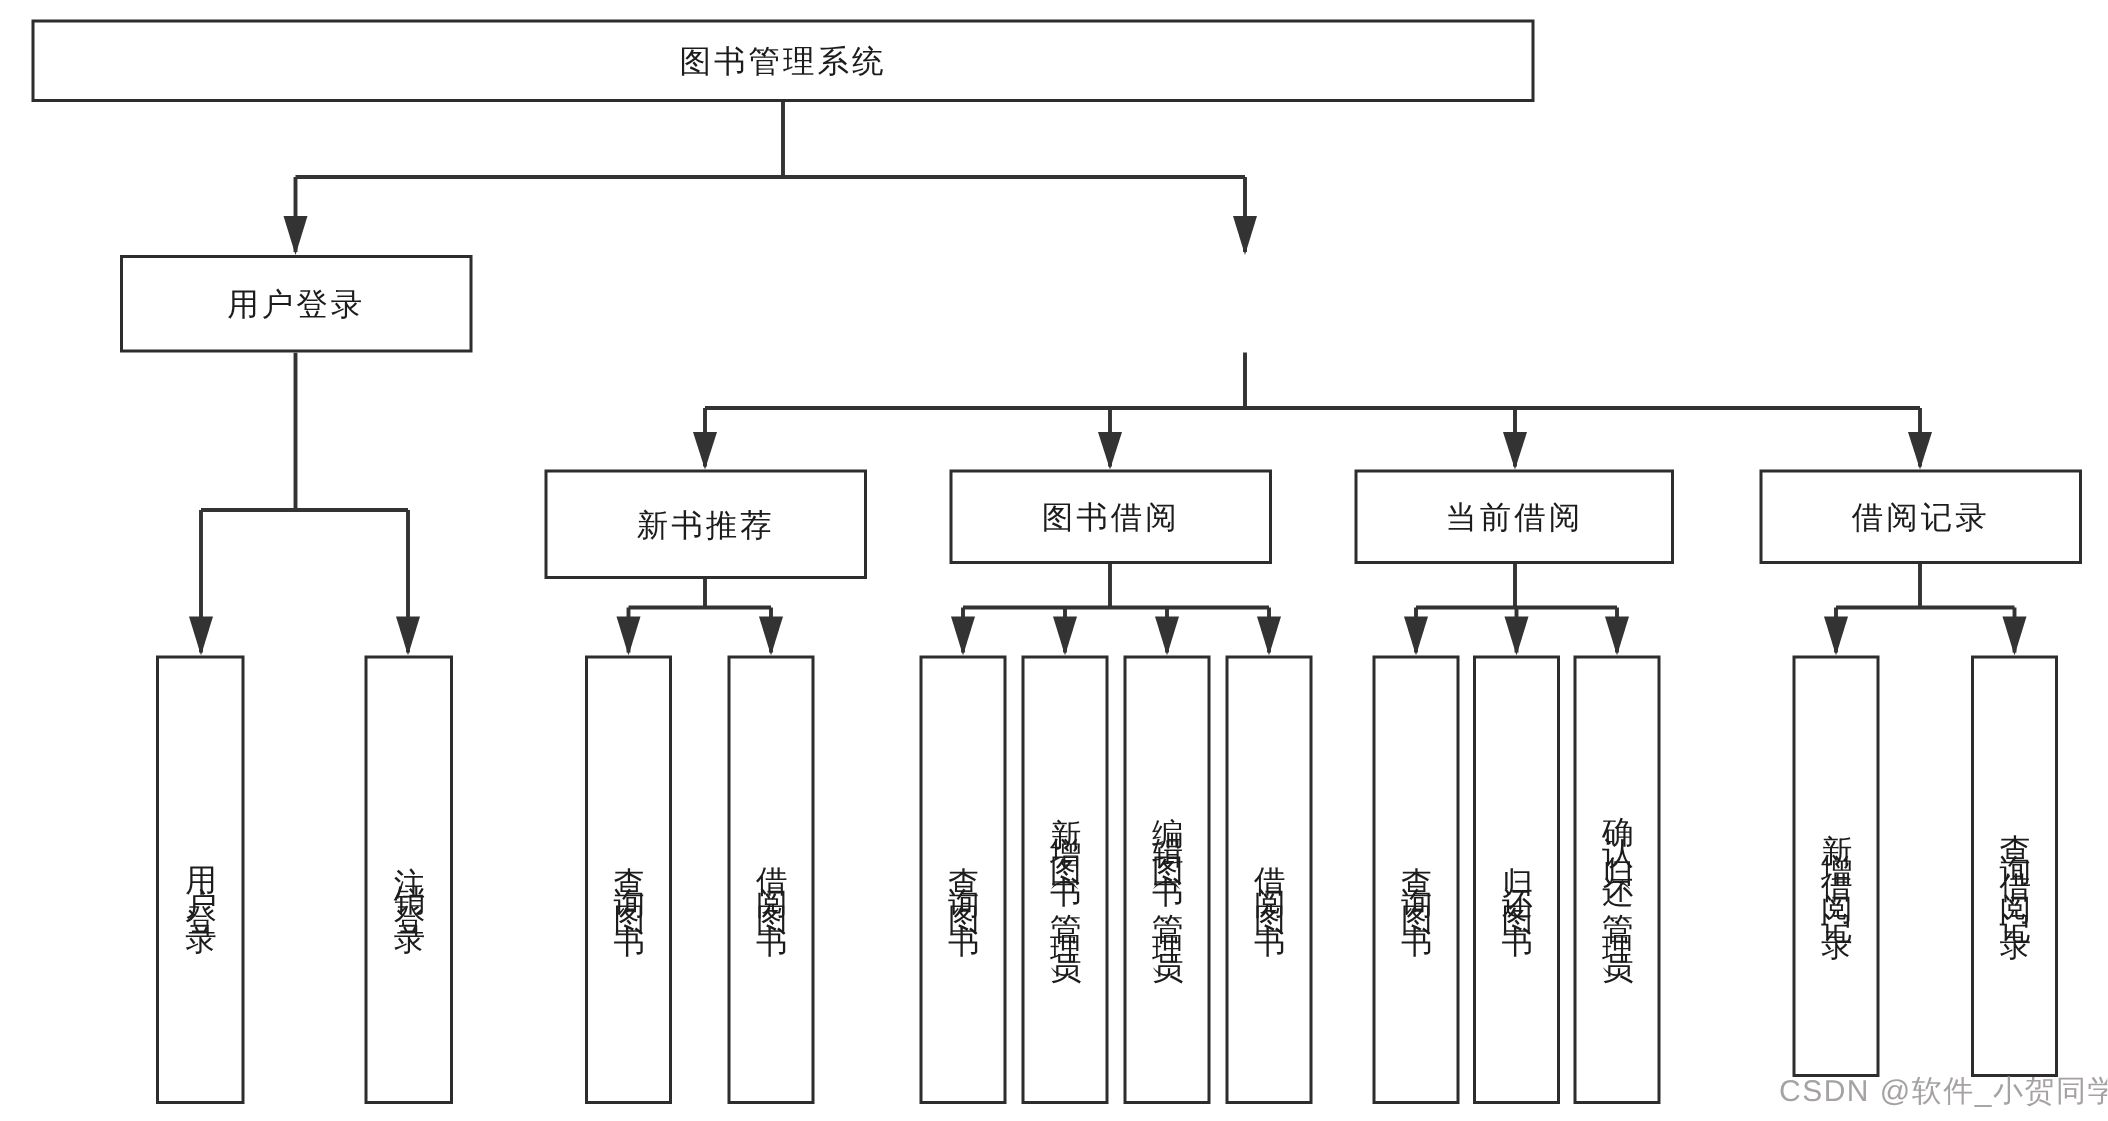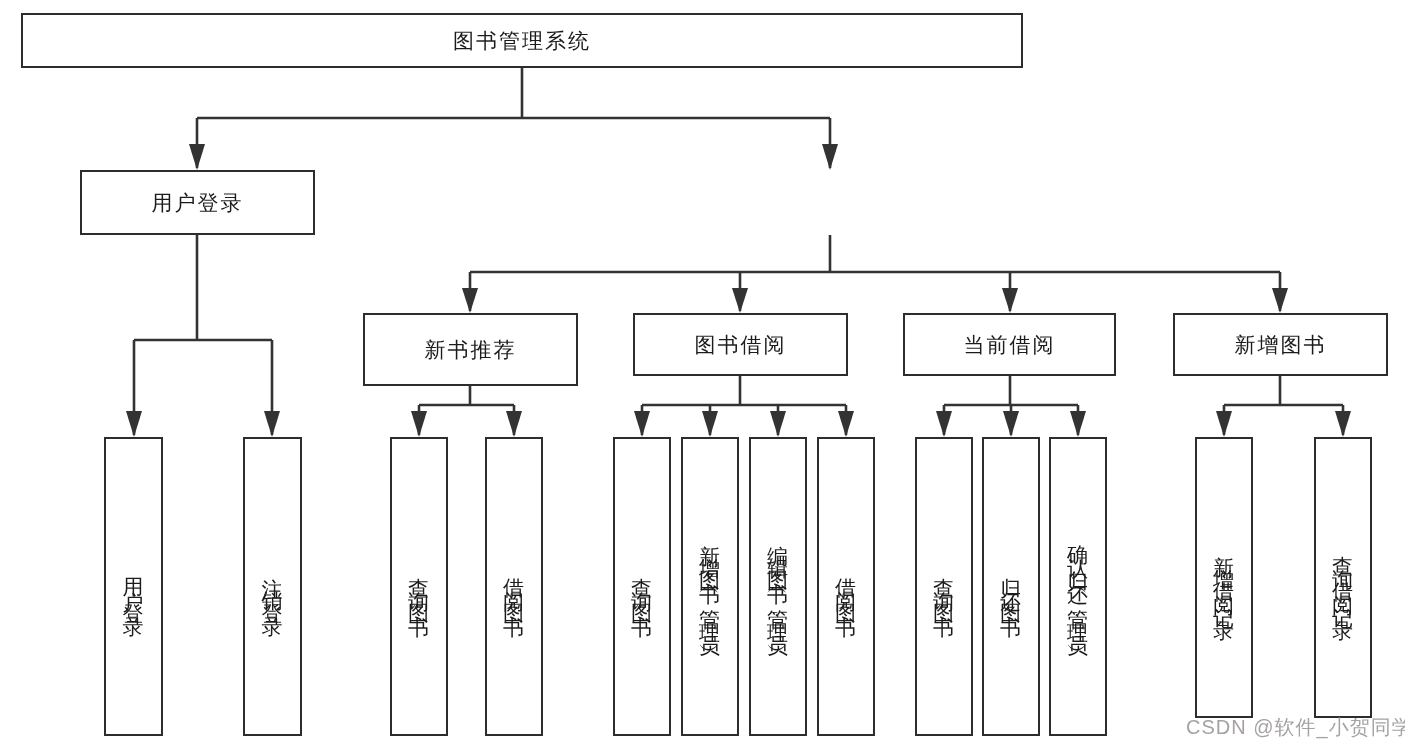--- a/index.html
+++ b/index.html
@@ -81,21 +81,21 @@
   <div class="box h" style="left:363px;top:313px;width:215px;height:73px">
     <span>新书推荐</span>
   </div>
   <div class="box h" style="left:633px;top:313px;width:215px;height:63px">
     <span>图书借阅</span>
   </div>
   <div class="box h" style="left:903px;top:313px;width:213px;height:63px">
     <span>当前借阅</span>
   </div>
   <div class="box h" style="left:1173px;top:313px;width:215px;height:63px">
-    <span>新增图书</span>
+    <span>借阅记录</span>
   </div>
 
   <div class="box v" style="left:104px;top:437px;width:59px;height:299px">
     <span>用户登录</span>
   </div>
   <div class="box v" style="left:243px;top:437px;width:59px;height:299px">
     <span>注销登录</span>
   </div>
 
   <div class="box v" style="left:390px;top:437px;width:58px;height:299px">

